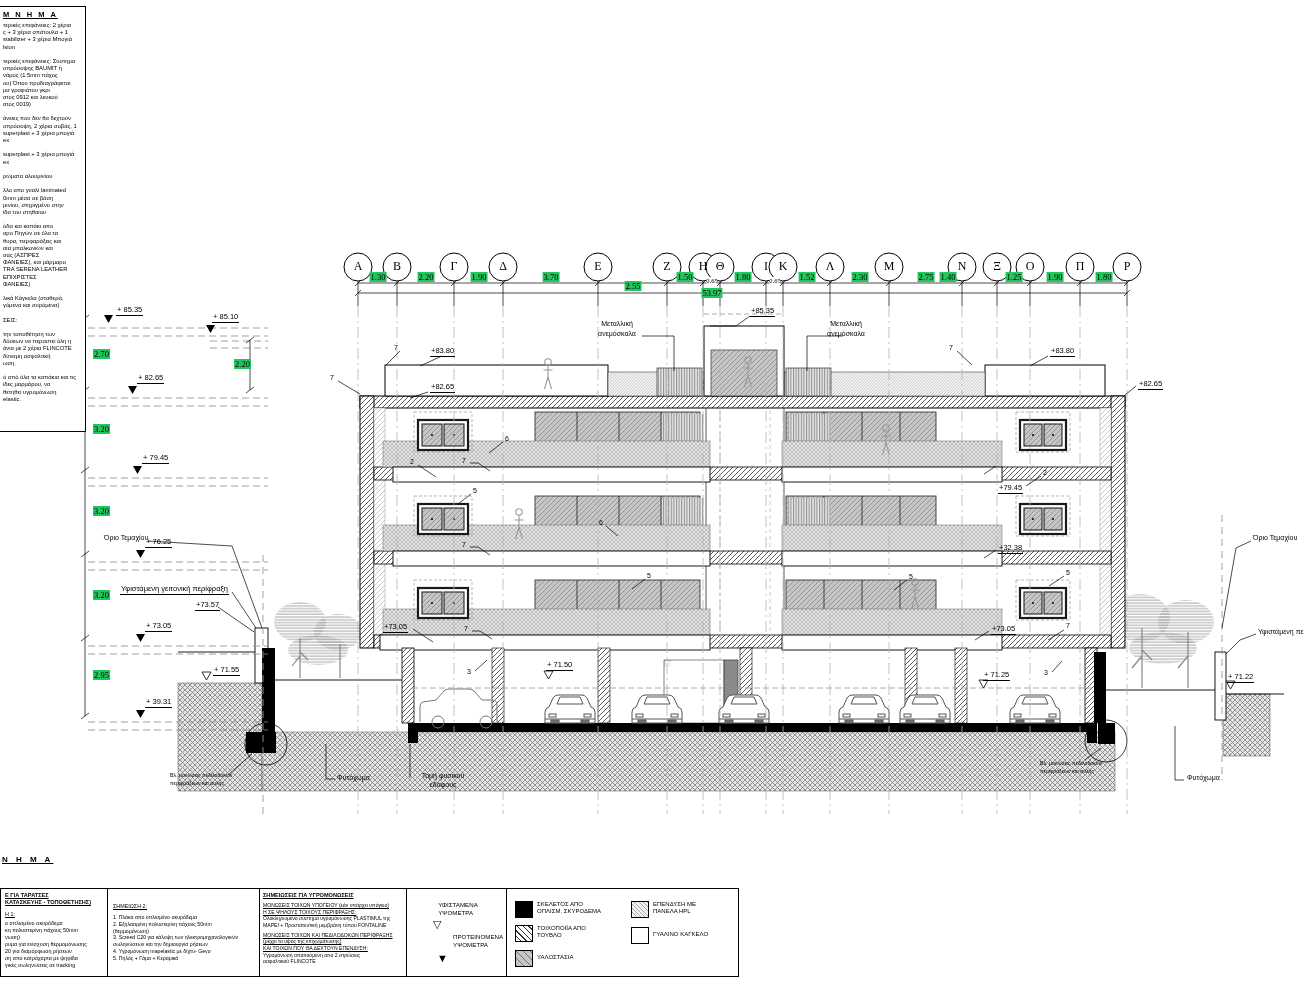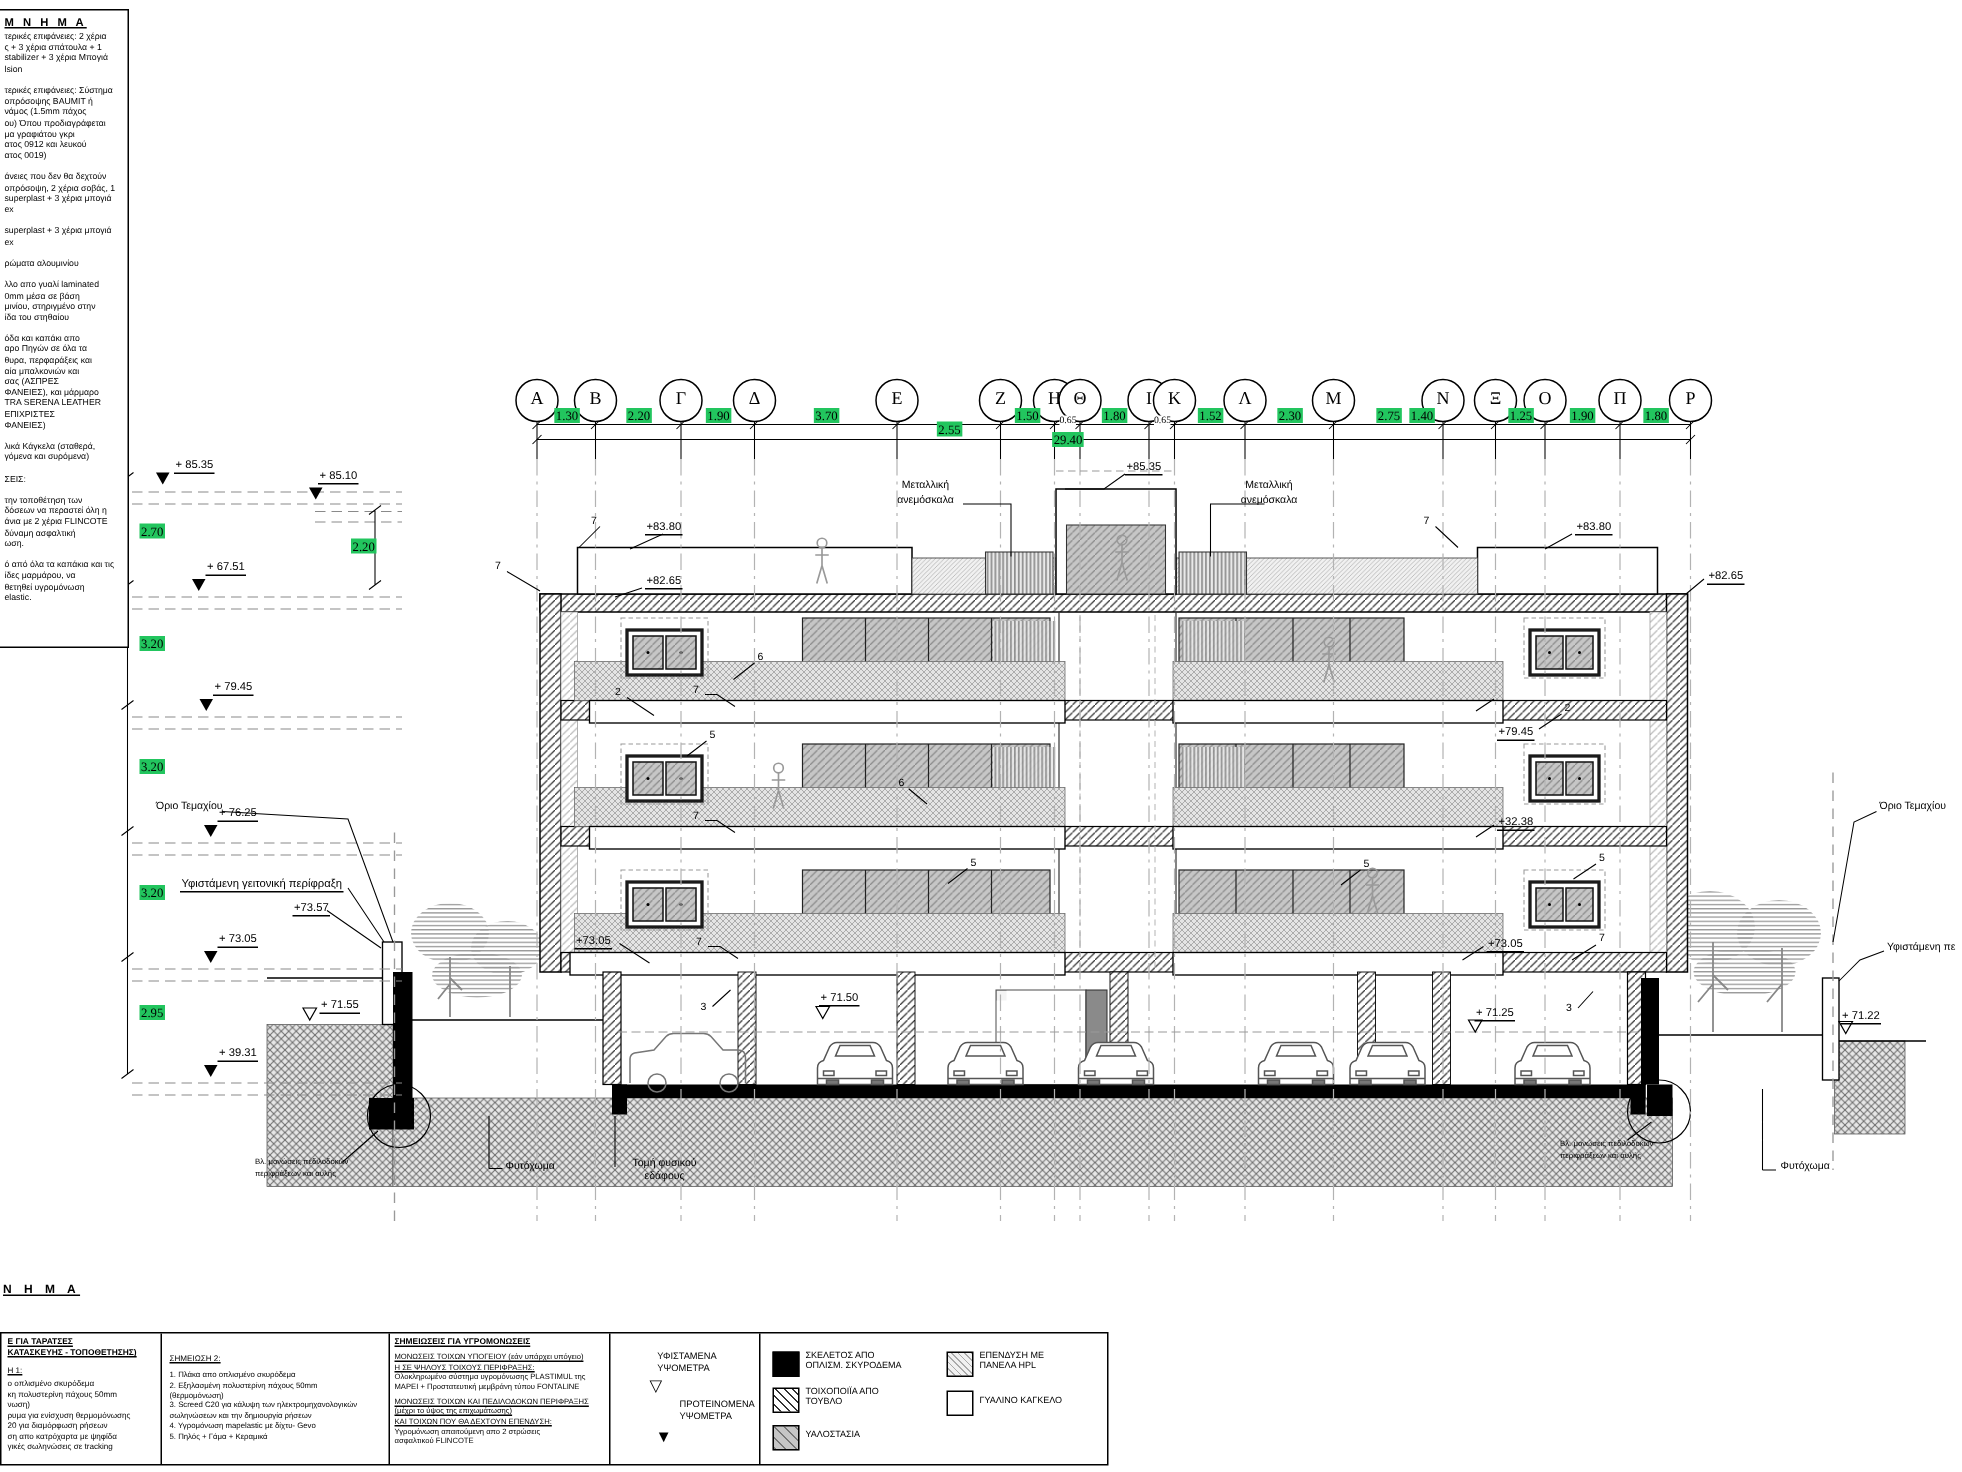--- a/index.html
+++ b/index.html
@@ -408,27 +408,27 @@
 <span class="lbl dimS ctr" style="left:712px;top:277px">0.65</span>
 <span class="lbl dim ctr" style="left:743px;top:272px">1.80</span>
 <span class="lbl dimS ctr" style="left:775px;top:277px">0.65</span>
 <span class="lbl dim ctr" style="left:807px;top:272px">1.52</span>
 <span class="lbl dim ctr" style="left:860px;top:272px">2.30</span>
 <span class="lbl dim ctr" style="left:926px;top:272px">2.75</span>
 <span class="lbl dim ctr" style="left:948px;top:272px">1.40</span>
 <span class="lbl dim ctr" style="left:1014px;top:272px">1.25</span>
 <span class="lbl dim ctr" style="left:1055px;top:272px">1.90</span>
 <span class="lbl dim ctr" style="left:1104px;top:272px">1.80</span>
-<span class="lbl dim ctr" style="left:712px;top:288px">29.40</span>
+<span class="lbl dim ctr" style="left:712px;top:288px">53.97</span>
 
 <span class="lbl lvl" style="left:116px;top:306px">+ 85.35</span>
 <span class="lbl lvl" style="left:212px;top:313px">+ 85.10</span>
 <span class="lbl dim" style="left:93px;top:349px">2.70</span>
 <span class="lbl dim" style="left:234px;top:359px">2.20</span>
-<span class="lbl lvl" style="left:137px;top:374px">+ 67.51</span>
+<span class="lbl lvl" style="left:137px;top:374px">+ 82.65</span>
 <span class="lbl dim" style="left:93px;top:424px">3.20</span>
 <span class="lbl lvl" style="left:142px;top:454px">+ 79.45</span>
 <span class="lbl dim" style="left:93px;top:506px">3.20</span>
 <span class="lbl lvl" style="left:145px;top:538px">+ 76.25</span>
 <span class="lbl dim" style="left:93px;top:590px">3.20</span>
 <span class="lbl lvl" style="left:145px;top:622px">+ 73.05</span>
 <span class="lbl dim" style="left:93px;top:670px">2.95</span>
 <span class="lbl lvl" style="left:145px;top:698px">+ 39.31</span>
 <span class="lbl" style="left:104px;top:534px">Όριο Τεμαχίου</span>
 <span class="lbl lvl" style="left:120px;top:585px">Υφιστάμενη γειτονική περίφραξη</span>

